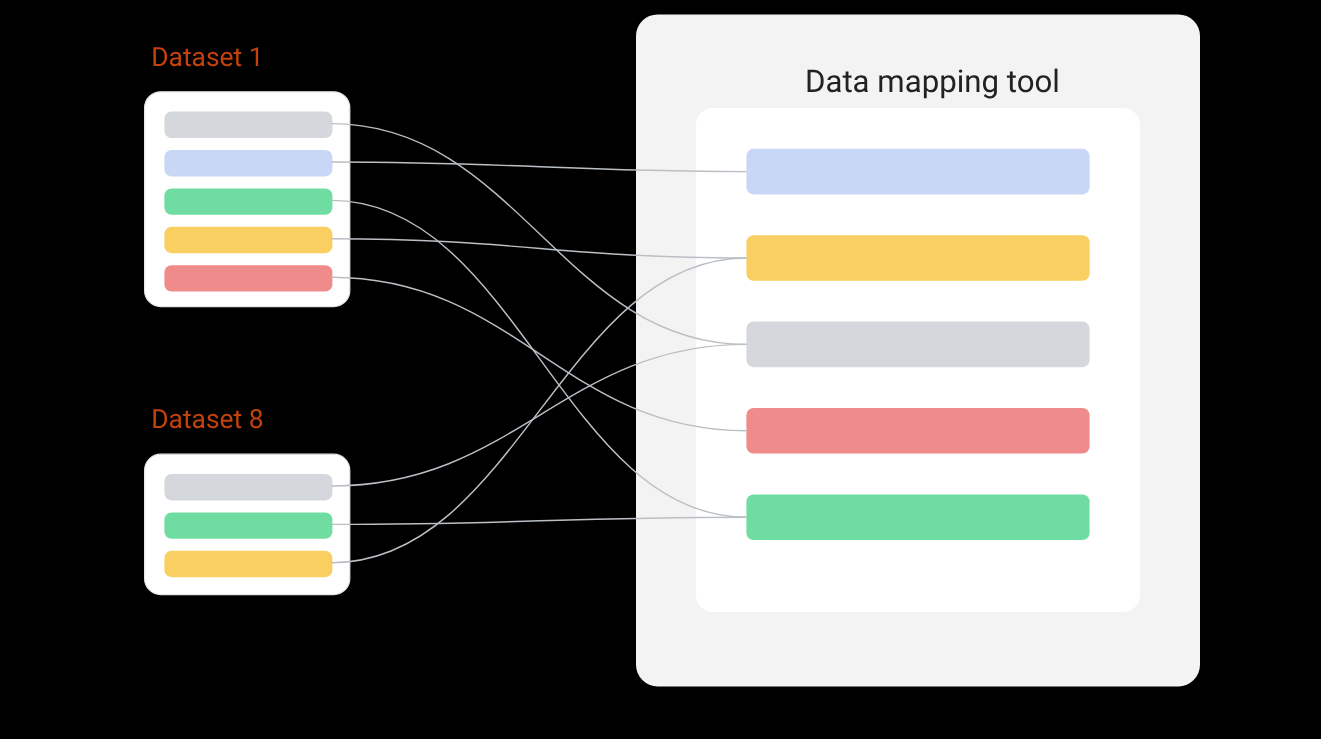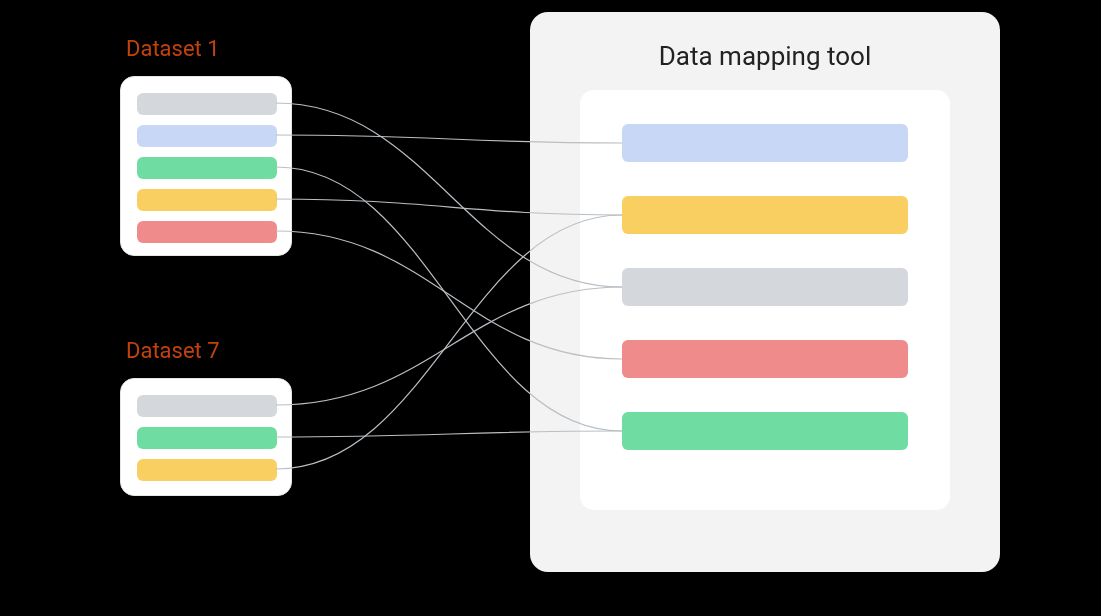--- a/index.html
+++ b/index.html
@@ -83,30 +83,30 @@
   <div class="label" style="left:126px; top:36px;">Dataset 1</div>
 
   <div class="card" style="left:120px; top:76px; width:172px; height:180px;">
     <div class="field c-grey" style="left:16px; top:16px;  width:140px; height:22px;"></div>
     <div class="field c-blue" style="left:16px; top:48px;  width:140px; height:22px;"></div>
     <div class="field c-green" style="left:16px; top:80px;  width:140px; height:22px;"></div>
     <div class="field c-yellow" style="left:16px; top:112px; width:140px; height:22px;"></div>
     <div class="field c-red" style="left:16px; top:144px; width:140px; height:22px;"></div>
   </div>
 
-  <div class="label" style="left:126px; top:338px;">Dataset 7</div>
+  <div class="label" style="left:126px; top:338px;">Dataset 8</div>
 
   <div class="card" style="left:120px; top:378px; width:172px; height:118px;">
     <div class="field c-grey" style="left:16px; top:16px; width:140px; height:22px;"></div>
     <div class="field c-green" style="left:16px; top:48px; width:140px; height:22px;"></div>
     <div class="field c-yellow" style="left:16px; top:80px; width:140px; height:22px;"></div>
   </div>
 
   <div class="tool-panel" style="left:530px; top:12px; width:470px; height:560px;">
-    <div class="tool-title" style="top:29px;">Data mapping tool</div>
+    <div class="tool-title" style="top:42px;padding-left:12px;">Data mapping tool</div>
     <div class="tool-inner" style="left:50px; top:78px; width:370px; height:420px;">
       <div class="tfield c-blue" style="left:42px; top:34px;  width:286px; height:38px;"></div>
       <div class="tfield c-yellow" style="left:42px; top:106px; width:286px; height:38px;"></div>
       <div class="tfield c-grey" style="left:42px; top:178px; width:286px; height:38px;"></div>
       <div class="tfield c-red" style="left:42px; top:250px; width:286px; height:38px;"></div>
       <div class="tfield c-green" style="left:42px; top:322px; width:286px; height:38px;"></div>
     </div>
   </div>
 
   <svg class="lines" viewBox="0 0 1101 616">

